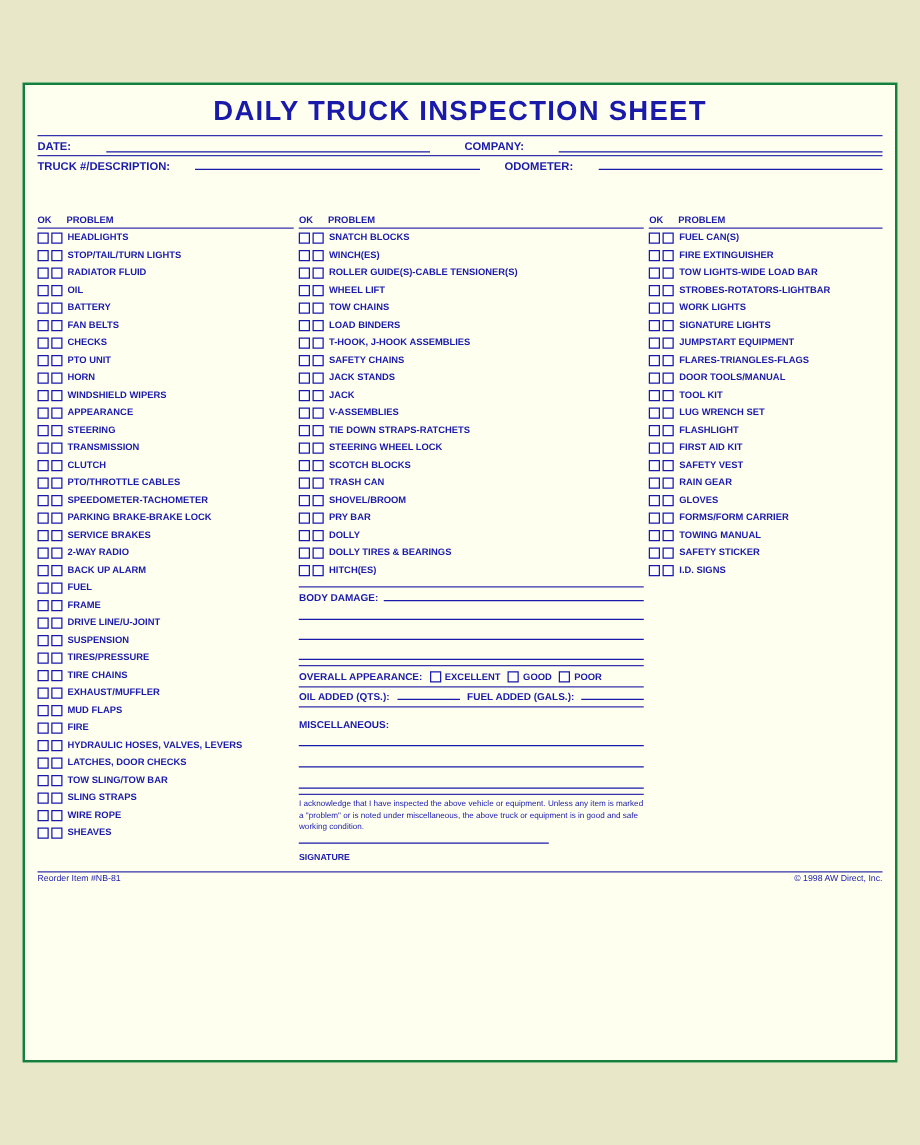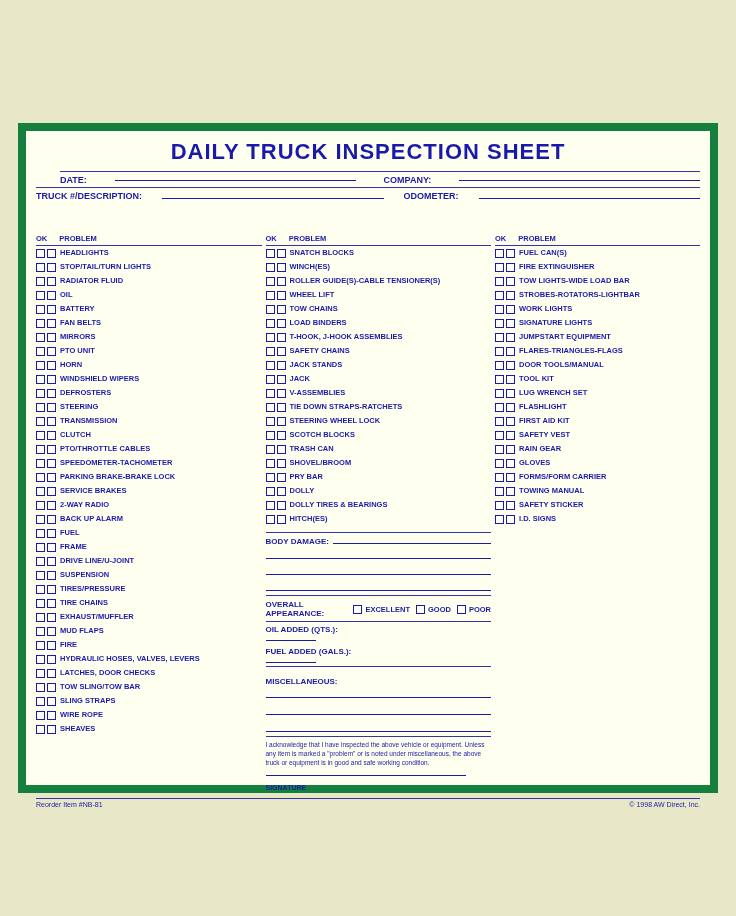--- a/index.html
+++ b/index.html
@@ -7,44 +7,43 @@
       width: 736px;
       height: 916px;
       background: #e8e8c8;
       font-family: Arial, sans-serif;
       display: flex;
       align-items: center;
       justify-content: center;
     }
     .page {
       width: 700px;
-      height: 670px;
+      height: 784px;
       background: #fffff0;
-      border: 8px solid #15803d;
+      border: 2px solid #15803d;
       position: relative;
       padding: 8px 10px;
     }
     .title {
       text-align: center;
       font-size: 22px;
       font-weight: 900;
       color: #1a1aaa;
       font-family: 'Arial Black', Arial, sans-serif;
       letter-spacing: 1px;
       margin-bottom: 6px;
       text-transform: uppercase;
     }
     .header-row {
       display: flex;
-      align-items: center;
+      align-items: flex-end;
       gap: 28px;
       border-top: 1.5px solid #3333aa;
       padding-top: 3px;
       margin-bottom: 2px;
-      margin-left: 24px;
     }
     .header-row2 {
       display: flex;
       align-items: baseline;
       gap: 20px;
       border-top: 1.5px solid #3333aa;
       padding-top: 3px;
       margin-bottom: 4px;
     }
     .header-label {
@@ -220,21 +219,21 @@
               <div class="cb"></div>
               <div class="cb"></div>
             </div>
             <span class="item-label">FAN BELTS</span>
           </div>
           <div class="item-row">
             <div class="cb-pair">
               <div class="cb"></div>
               <div class="cb"></div>
             </div>
-            <span class="item-label">MIRRORS</span>
+            <span class="item-label">CHECKS</span>
           </div>
           <div class="item-row">
             <div class="cb-pair">
               <div class="cb"></div>
               <div class="cb"></div>
             </div>
             <span class="item-label">PTO UNIT</span>
           </div>
           <div class="item-row">
             <div class="cb-pair">
@@ -248,21 +247,21 @@
               <div class="cb"></div>
               <div class="cb"></div>
             </div>
             <span class="item-label">WINDSHIELD WIPERS</span>
           </div>
           <div class="item-row">
             <div class="cb-pair">
               <div class="cb"></div>
               <div class="cb"></div>
             </div>
-            <span class="item-label">DEFROSTERS</span>
+            <span class="item-label">APPEARANCE</span>
           </div>
           <div class="item-row">
             <div class="cb-pair">
               <div class="cb"></div>
               <div class="cb"></div>
             </div>
             <span class="item-label">STEERING</span>
           </div>
           <div class="item-row">
             <div class="cb-pair">
@@ -594,21 +593,21 @@
           <div class="check-option">
             <div class="cb"></div>
             <span class="item-label">GOOD</span>
           </div>
           <div class="check-option">
             <div class="cb"></div>
             <span class="item-label">POOR</span>
           </div>
         </div>
 
-        <div style="display:flex;align-items:baseline;gap:6px;border-top:1px solid #3333aa;padding-top:3px;margin-bottom:3px;flex-direction:column;">
+        <div style="display:flex;align-items:baseline;gap:6px;border-top:1px solid #3333aa;padding-top:3px;margin-bottom:3px;">
           <span class="oil-label">OIL ADDED (QTS.):</span>
           <div style="border-bottom:1px solid #1a1aaa;flex:1;min-width:50px;"></div>
           <span class="oil-label">FUEL ADDED (GALS.):</span>
           <div style="border-bottom:1px solid #1a1aaa;flex:1;min-width:50px;"></div>
         </div>
 
         <div style="border-top:1px solid #3333aa;padding-top:3px;margin-bottom:3px;">
           <span class="misc-label">MISCELLANEOUS:</span>
           <div style="border-bottom:1px solid #1a1aaa;margin-bottom:7px;height:10px;"></div>
           <div style="border-bottom:1px solid #1a1aaa;margin-bottom:7px;height:10px;"></div>

